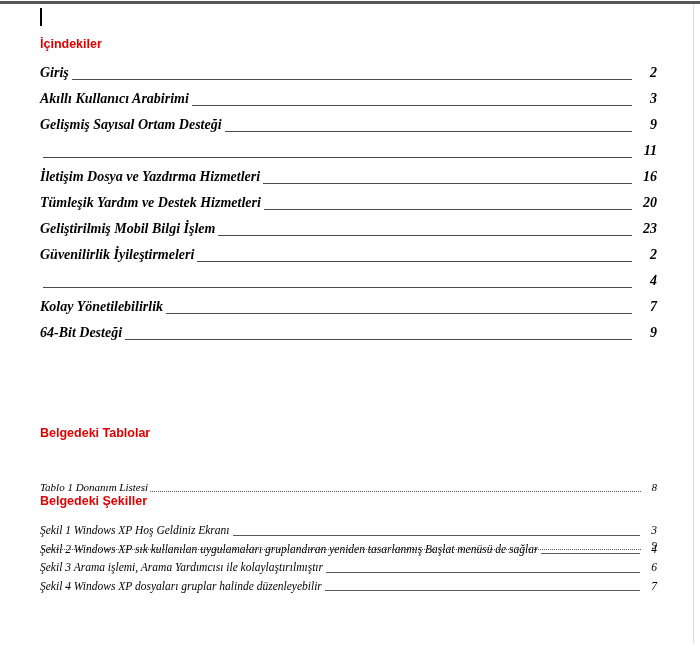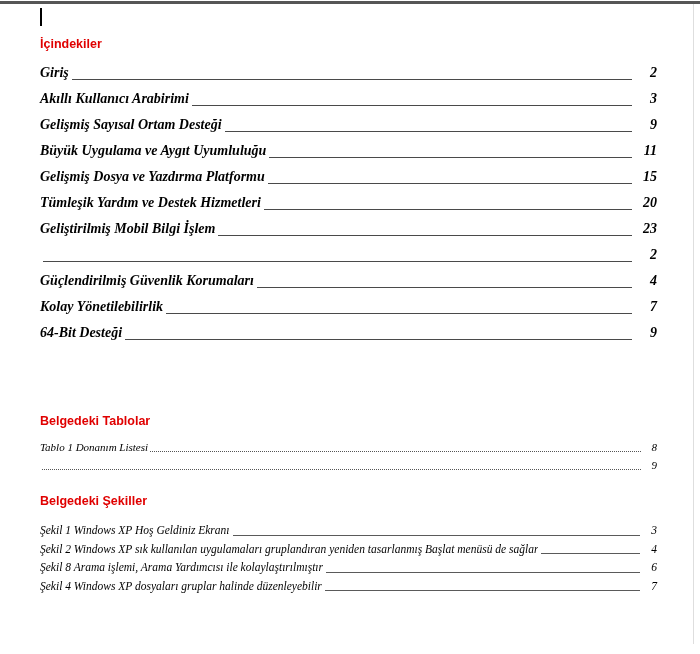--- a/index.html
+++ b/index.html
@@ -33,21 +33,21 @@
   .sec-heading {
     position: absolute;
     left: 40px;
     font-family: "Liberation Sans", sans-serif;
     font-weight: bold;
     font-size: 12.5px;
     color: #e00000;
     white-space: nowrap;
   }
   #toc-heading { top: 37px; }
-  #tables-heading { top: 414px; }
+  #tables-heading { top: 426px; }
   #figures-heading { top: 494px; }
 
   .block {
     position: absolute;
     left: 40px;
     width: 617px;
   }
   #toc-block { top: 60px; }
   #tables-block { top: 438px; }
   #figures-block { top: 521px; }
@@ -59,21 +59,21 @@
   .r1 .t  { line-height: 26px; white-space: nowrap; }
   .r1 .leader {
     flex: 1; align-self: flex-end;
     margin: 0 3px 6px 3px;
     border-bottom: 1px solid #4a4a4a;
     min-width: 20px;
   }
   .r1 .pg { line-height: 26px; width: 22px; text-align: right; flex: none; }
 
   
-  .r2 { height: 18px; font: italic 11px "Liberation Serif", serif; }
+  .r2 { height: 18px; font: italic 11px "Liberation Serif", serif; margin-top: 40px; }
   .r2 .t  { line-height: 18px; white-space: nowrap; }
   .r2 .leader {
     flex: 1; align-self: flex-end;
     margin: 0 2px 4px 2px;
     border-bottom: 1px dotted #555555;
     min-width: 20px;
   }
   .r2 .pg { line-height: 18px; width: 14px; text-align: right; flex: none; }
 
   
@@ -107,45 +107,44 @@
       <span class="t">Akıllı Kullanıcı Arabirimi</span>
       <span class="leader"></span>
       <span class="pg">3</span>
     </div>
     <div class="row r1">
       <span class="t">Gelişmiş Sayısal Ortam Desteği</span>
       <span class="leader"></span>
       <span class="pg">9</span>
     </div>
     <div class="row r1">
-      <span class="t">Büyük Uygulama ve Aygıt Uyumluluğu</span>
       <span class="leader"></span>
       <span class="pg">11</span>
     </div>
     <div class="row r1">
-      <span class="t">Gelişmiş Dosya ve Yazdırma Platformu</span>
+      <span class="t">İletişim Dosya ve Yazdırma Hizmetleri</span>
       <span class="leader"></span>
-      <span class="pg">15</span>
+      <span class="pg">16</span>
     </div>
     <div class="row r1">
       <span class="t">Tümleşik Yardım ve Destek Hizmetleri</span>
       <span class="leader"></span>
       <span class="pg">20</span>
     </div>
     <div class="row r1">
       <span class="t">Geliştirilmiş Mobil Bilgi İşlem</span>
       <span class="leader"></span>
       <span class="pg">23</span>
     </div>
     <div class="row r1">
+      <span class="t">Güvenilirlik İyileştirmeleri</span>
       <span class="leader"></span>
       <span class="pg">2</span>
     </div>
     <div class="row r1">
-      <span class="t">Güçlendirilmiş Güvenlik Korumaları</span>
       <span class="leader"></span>
       <span class="pg">4</span>
     </div>
     <div class="row r1">
       <span class="t">Kolay Yönetilebilirlik</span>
       <span class="leader"></span>
       <span class="pg">7</span>
     </div>
     <div class="row r1">
       <span class="t">64-Bit Desteği</span>
@@ -175,21 +174,21 @@
       <span class="t">Şekil 1 Windows XP Hoş Geldiniz Ekranı</span>
       <span class="leader"></span>
       <span class="pg">3</span>
     </div>
     <div class="row r3">
       <span class="t">Şekil 2 Windows XP sık kullanılan uygulamaları gruplandıran yeniden tasarlanmış Başlat menüsü de sağlar</span>
       <span class="leader"></span>
       <span class="pg">4</span>
     </div>
     <div class="row r3">
-      <span class="t">Şekil 8 Arama işlemi, Arama Yardımcısı ile kolaylaştırılmıştır</span>
+      <span class="t">Şekil 3 Arama işlemi, Arama Yardımcısı ile kolaylaştırılmıştır</span>
       <span class="leader"></span>
       <span class="pg">6</span>
     </div>
     <div class="row r3">
       <span class="t">Şekil 4 Windows XP dosyaları gruplar halinde düzenleyebilir</span>
       <span class="leader"></span>
       <span class="pg">7</span>
     </div>
   </div>
 </div>

